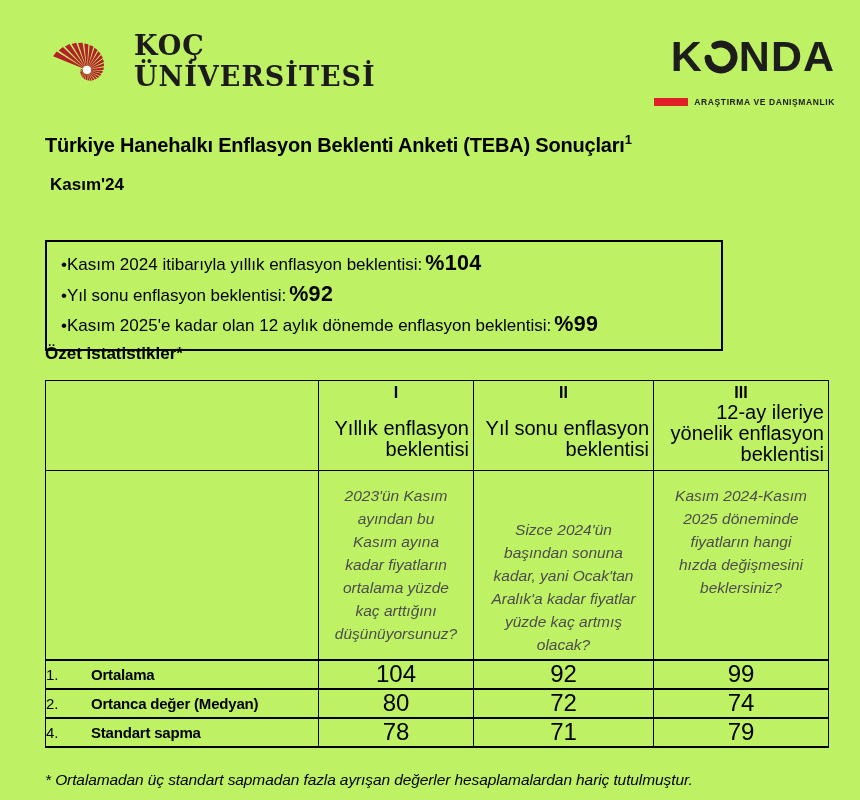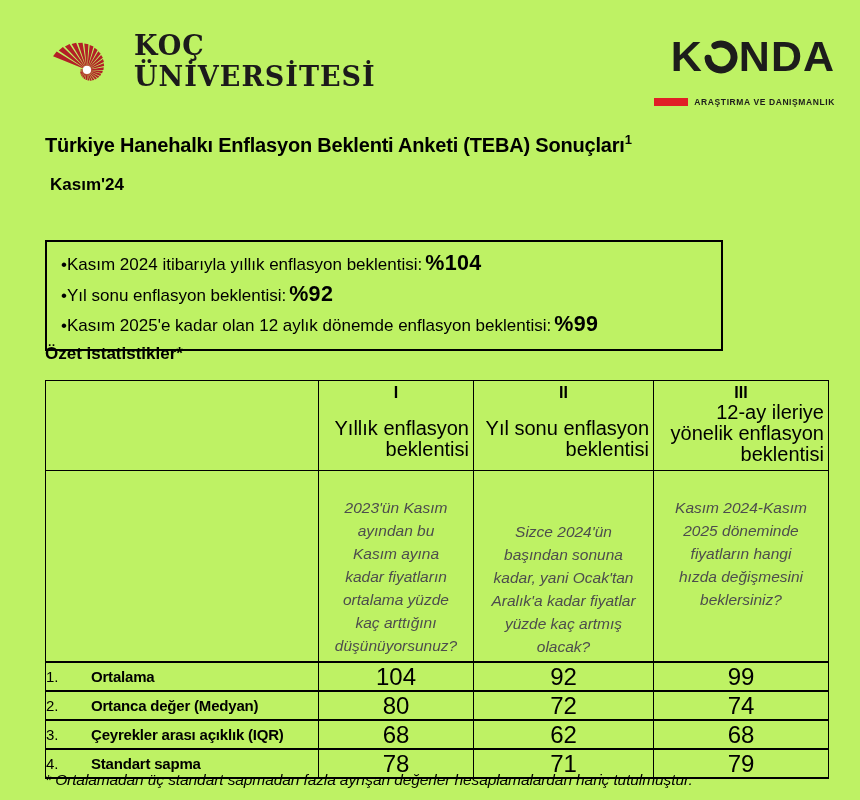--- a/index.html
+++ b/index.html
@@ -48,21 +48,21 @@
   table.stats{
     position:absolute;left:45px;top:380px;width:783px;
     border-collapse:collapse;table-layout:fixed;
   }
   table.stats td{border:1px solid #000;padding:0;box-sizing:border-box;}
   tr.hdr-row td{height:84px;vertical-align:top;padding:3px 4px 5px;}
   .hdr-cell{display:flex;flex-direction:column;justify-content:space-between;min-height:76px;}
   .roman{text-align:center;font-weight:bold;font-size:16px;line-height:18px;}
   .col-title{text-align:right;font-weight:normal;font-size:20px;line-height:21px;white-space:pre-line;}
   tr.q-row td{
-    height:189px;vertical-align:top;padding:25px 2px 4px;
+    height:189px;vertical-align:top;padding:13px 2px 4px;
     text-align:center;color:#4d4d4d;font-style:italic;font-size:15.5px;
     line-height:23px;white-space:pre-line;
   }
   tr.q-row td.valign-bottom{vertical-align:bottom;padding-bottom:3px;}
   tr.data-row td{height:28px;border-top:2px solid #000;}
   tr.data-row:last-child td{border-bottom:2px solid #000;}
   td.label-cell{padding-left:9px;font-size:15px;line-height:27px;white-space:nowrap;}
   .row-num{display:inline-block;width:45px;}
   .row-label{font-weight:bold;letter-spacing:-0.2px;}
   td.value-cell{text-align:center;font-size:24px;line-height:26px;font-weight:400;}
@@ -171,26 +171,20 @@
       <td class="value-cell">92</td>
       <td class="value-cell">99</td>
     </tr>
     <tr class="data-row">
       <td class="label-cell"><span class="row-num">2.</span><span class="row-label">Ortanca değer (Medyan)</span></td>
       <td class="value-cell">80</td>
       <td class="value-cell">72</td>
       <td class="value-cell">74</td>
     </tr>
     <tr class="data-row">
-      <td class="label-cell"><span class="row-num">3.</span><span class="row-label">Çeyrekler arası açıklık (IQR)</span></td>
-      <td class="value-cell">68</td>
-      <td class="value-cell">62</td>
-      <td class="value-cell">68</td>
-    </tr>
-    <tr class="data-row">
       <td class="label-cell"><span class="row-num">4.</span><span class="row-label">Standart sapma</span></td>
       <td class="value-cell">78</td>
       <td class="value-cell">71</td>
       <td class="value-cell">79</td>
     </tr>
   </tbody>
     </table>
 
   <div class="footnote">* Ortalamadan üç standart sapmadan fazla ayrışan değerler hesaplamalardan hariç tutulmuştur.</div>
 

